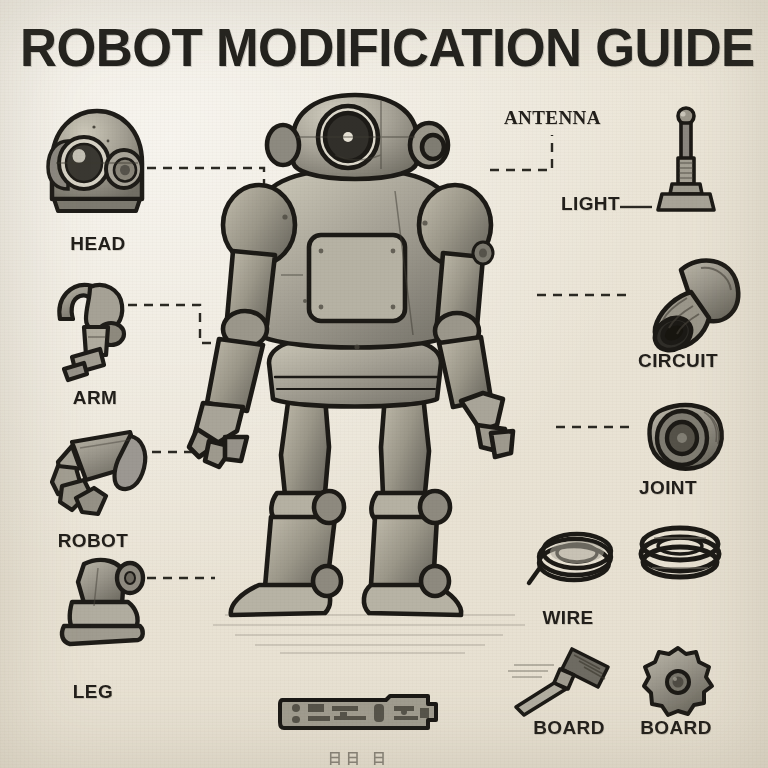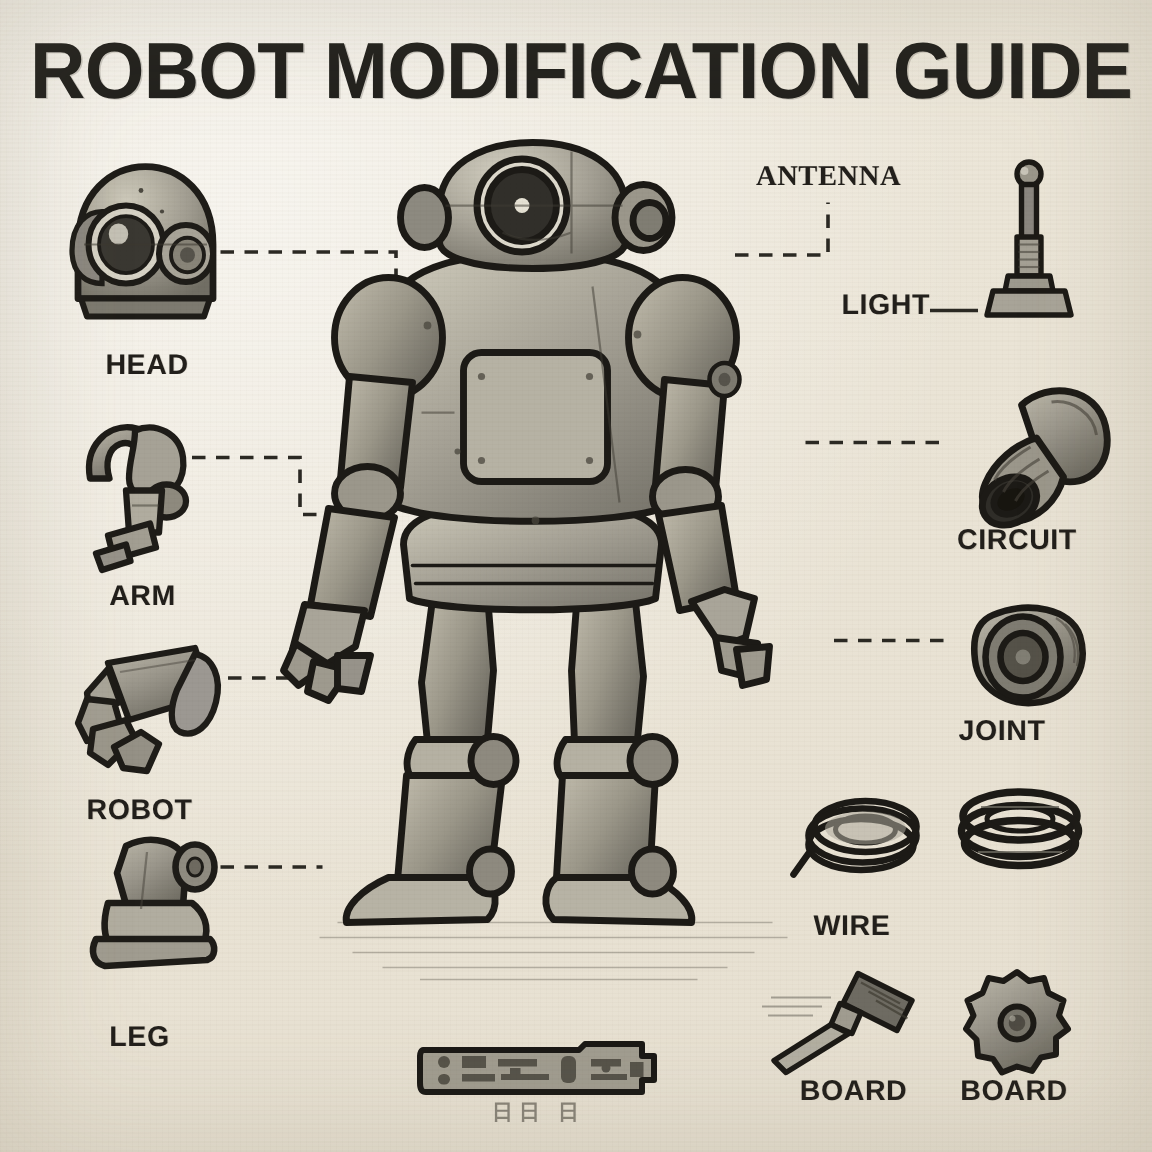--- a/index.html
+++ b/index.html
@@ -267,21 +267,21 @@
       <rect x="54" y="14" width="26" height="5"></rect>
         <rect x="56" y="24" width="32" height="4"></rect>
       <rect x="62" y="20" width="7" height="6"></rect>
       <rect x="96" y="12" width="10" height="18" rx="4"></rect>
       <rect x="116" y="14" width="20" height="5"></rect>
         <rect x="116" y="24" width="24" height="4"></rect>
       <rect x="142" y="16" width="9" height="10"></rect>
       <circle cx="126" cy="20" r="3"></circle>
     </g>
   </svg>
-  <div style="position:absolute;left:359px;top:733px;transform:translateX(-50%);font-size:14px;font-weight:bold;color:#6a665c;letter-spacing:4px;opacity:.75">日日 日</div>
+  <div style="position:absolute;left:359px;top:750px;transform:translateX(-50%);font-size:14px;font-weight:bold;color:#6a665c;letter-spacing:4px;opacity:.75">日日 日</div>
 
   <div class="lbl l" style="left:504px;top:107px">ANTENNA</div>
 
   <svg class="art" style="left:652px;top:106px;width:74px;height:112px" viewBox="0 0 74 112">
     <g stroke="#1c1a16" stroke-width="3.6" stroke-linejoin="round" stroke-linecap="round">
       <circle cx="34" cy="10" r="8" fill="#9b978b"></circle>
       <rect x="29" y="17" width="10" height="38" fill="#8b8780"></rect>
       <rect x="26" y="52" width="16" height="26" fill="#a5a195"></rect>
       <path d="M20 78 H48 L50 88 H18 Z" fill="#9d9a8e"></path>
       <path d="M10 88 H58 L62 104 H6 Z" fill="#a8a498"></path>

